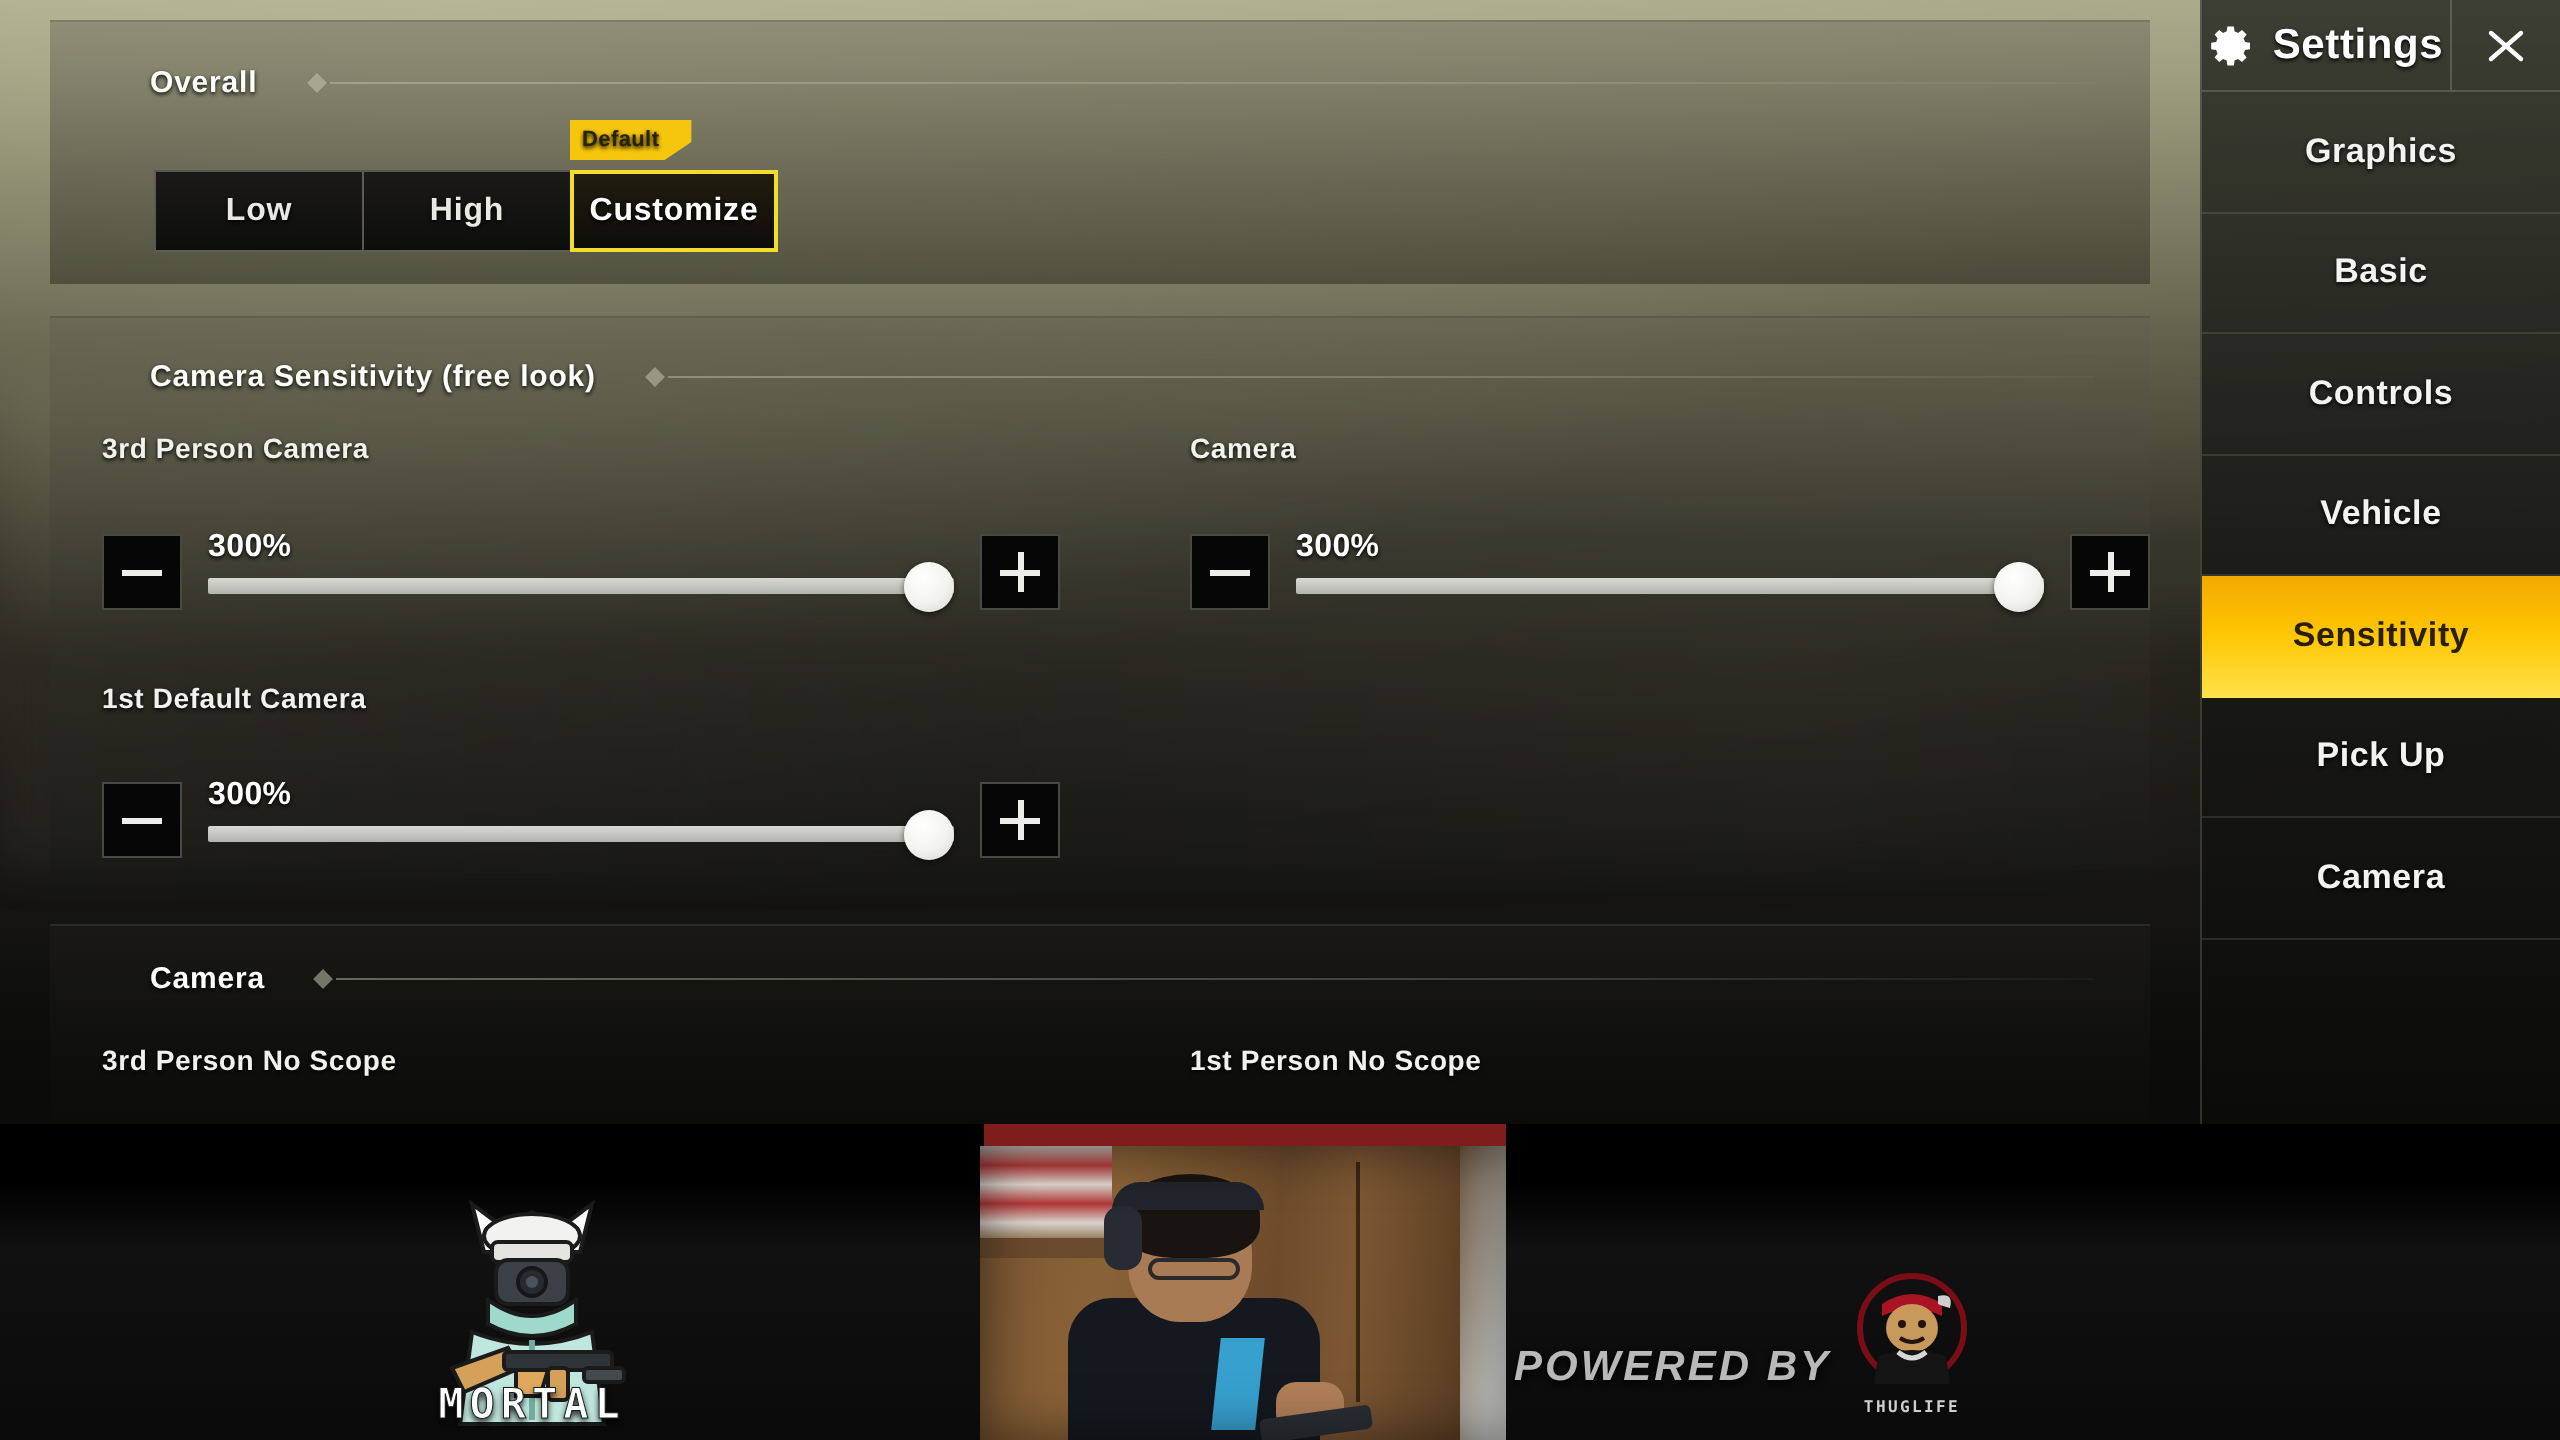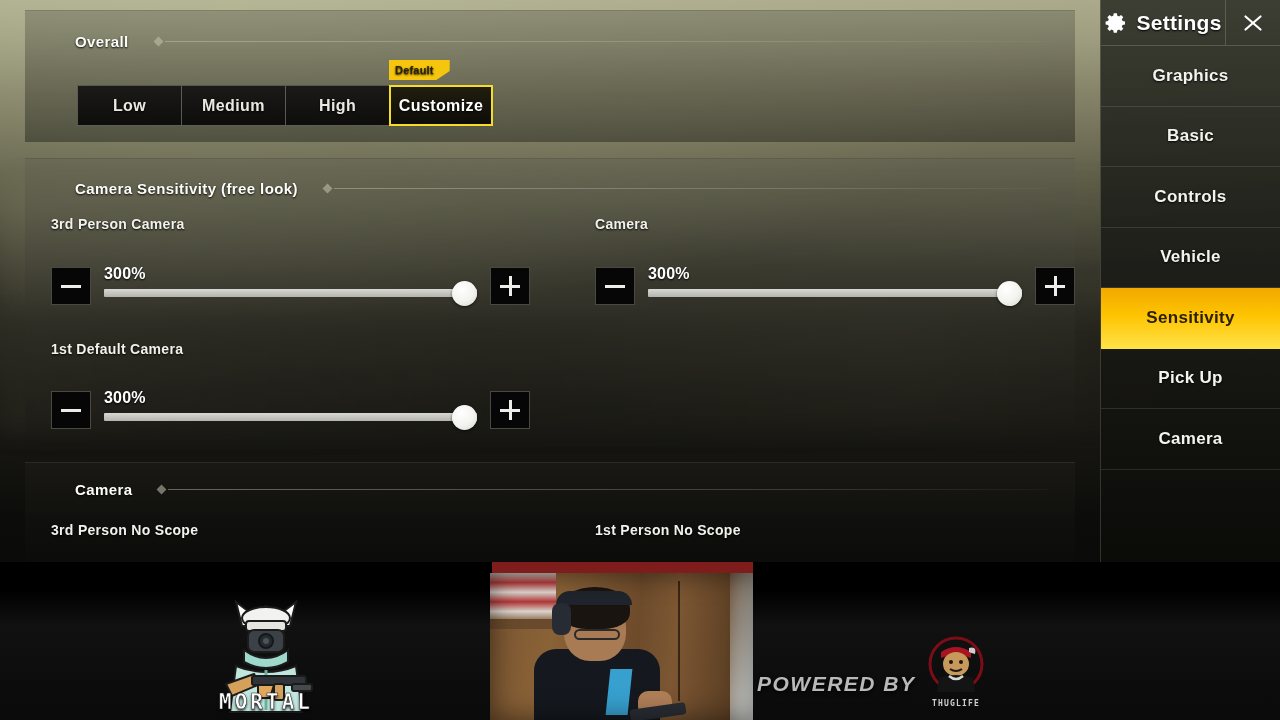--- a/index.html
+++ b/index.html
@@ -342,23 +342,20 @@
     <div class="panel" id="panel-overall">
       <div class="sec-head" style="top:22px;">
         <span class="sec-title">Overall</span>
         <span class="sec-diamond"></span>
         <span class="sec-rule"></span>
       </div>
 
       <div class="preset-row">
         <div class="preset-btn">
           <span>Low</span>
-        </div>
-        <div class="preset-btn">
-          <span>Medium</span>
         </div>
         <div class="preset-btn">
           <span>High</span>
         </div>
         <div class="preset-btn selected">
           <span class="default-tag">Default</span>
           <span>Customize</span>
         </div>
       </div>
     </div>

